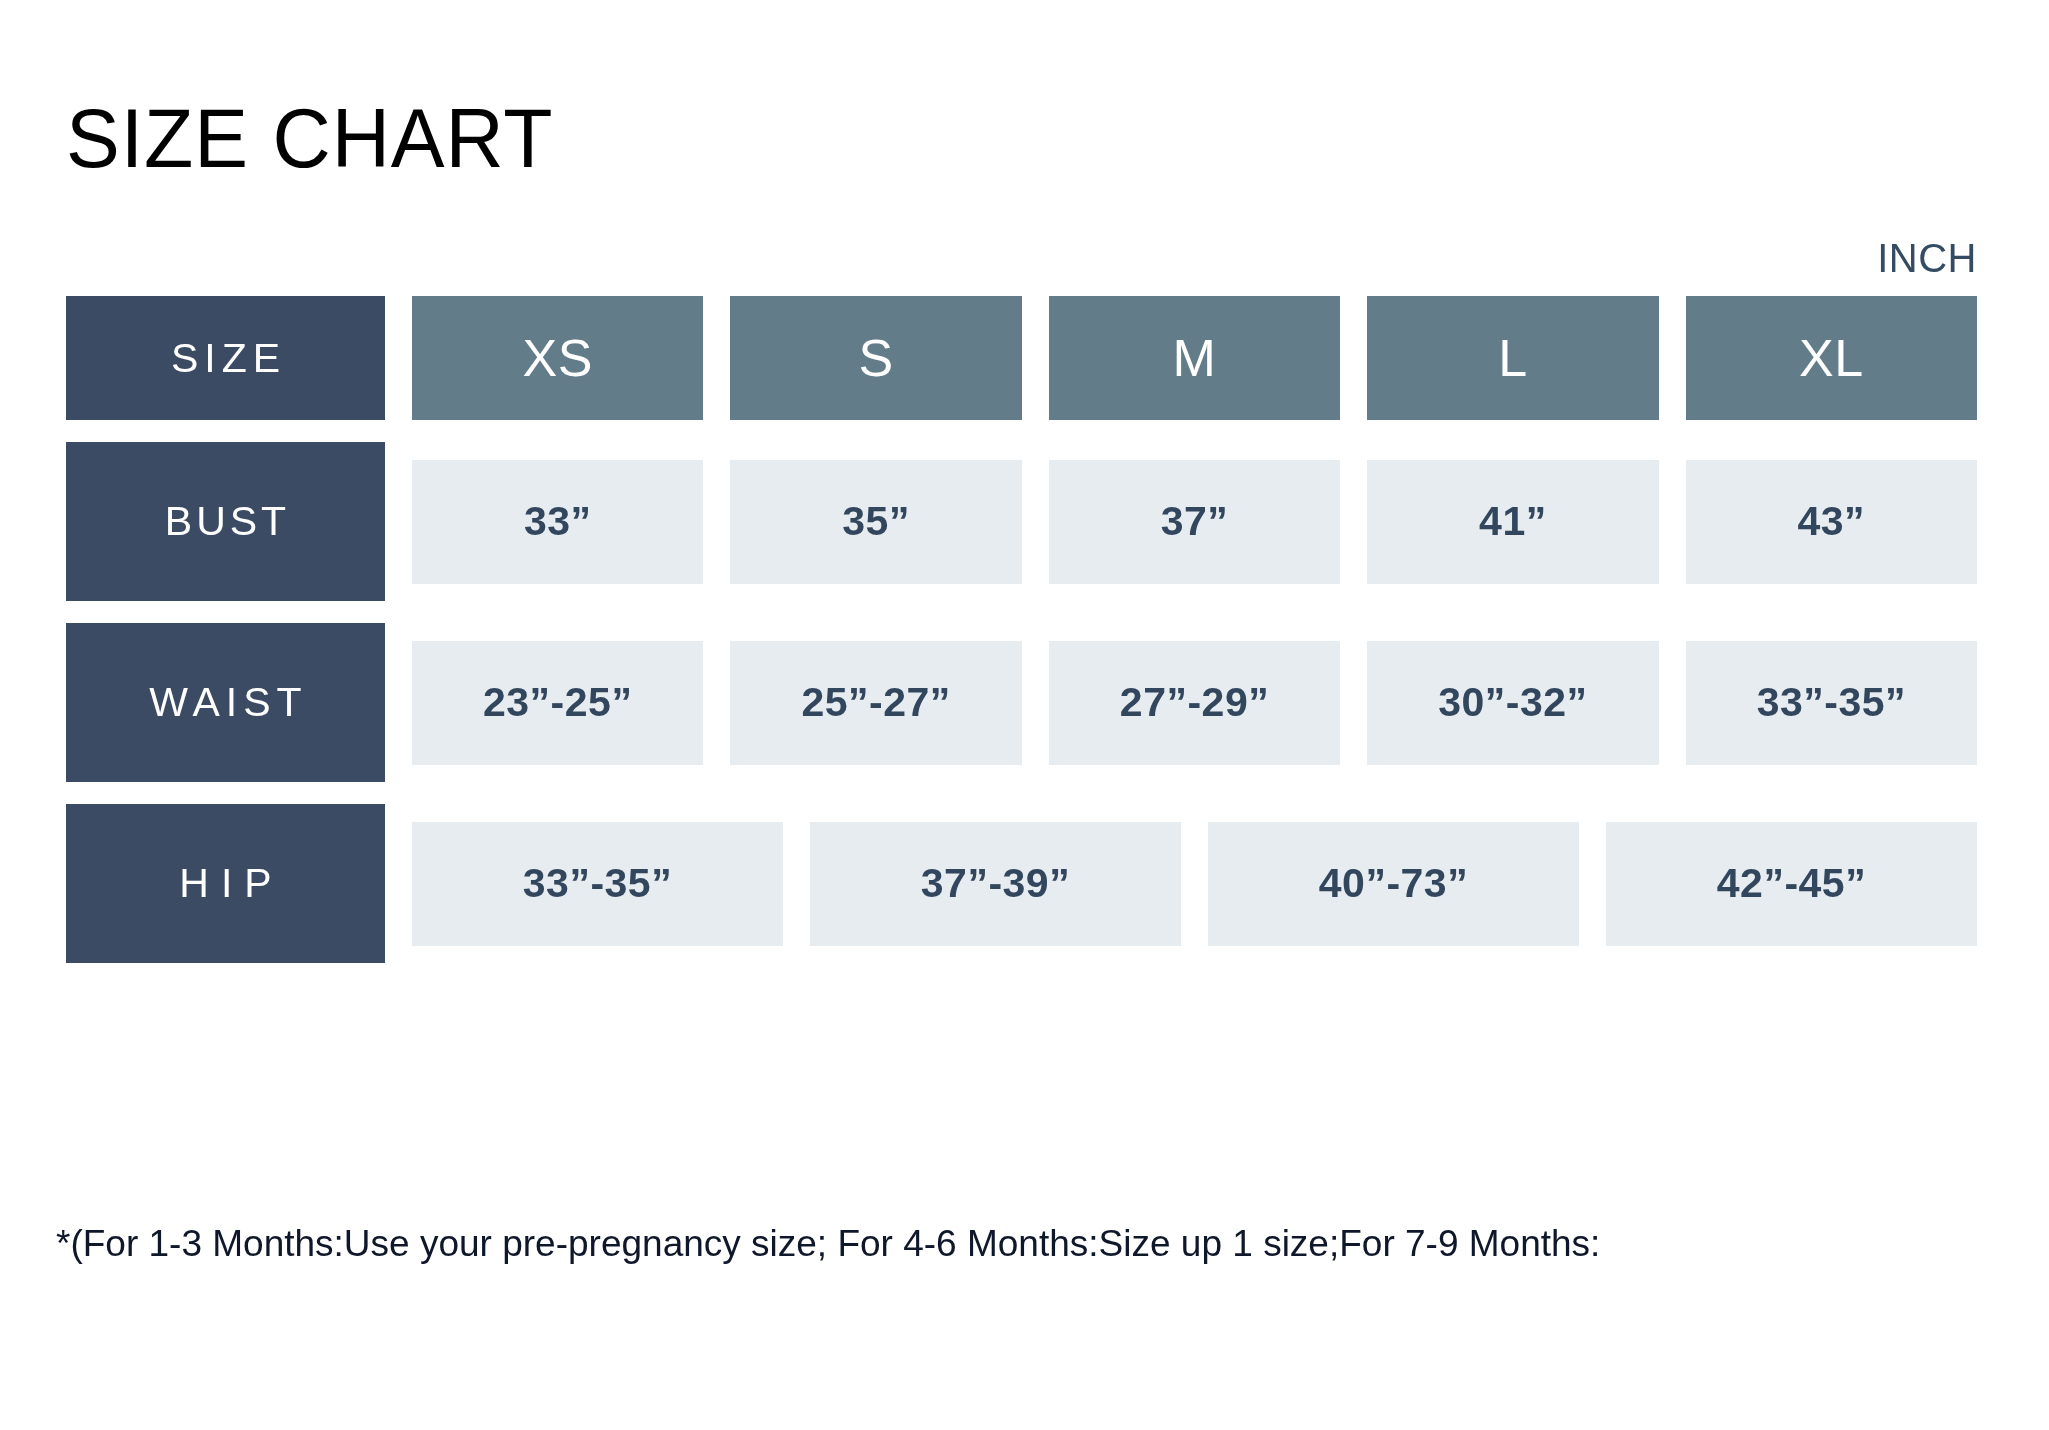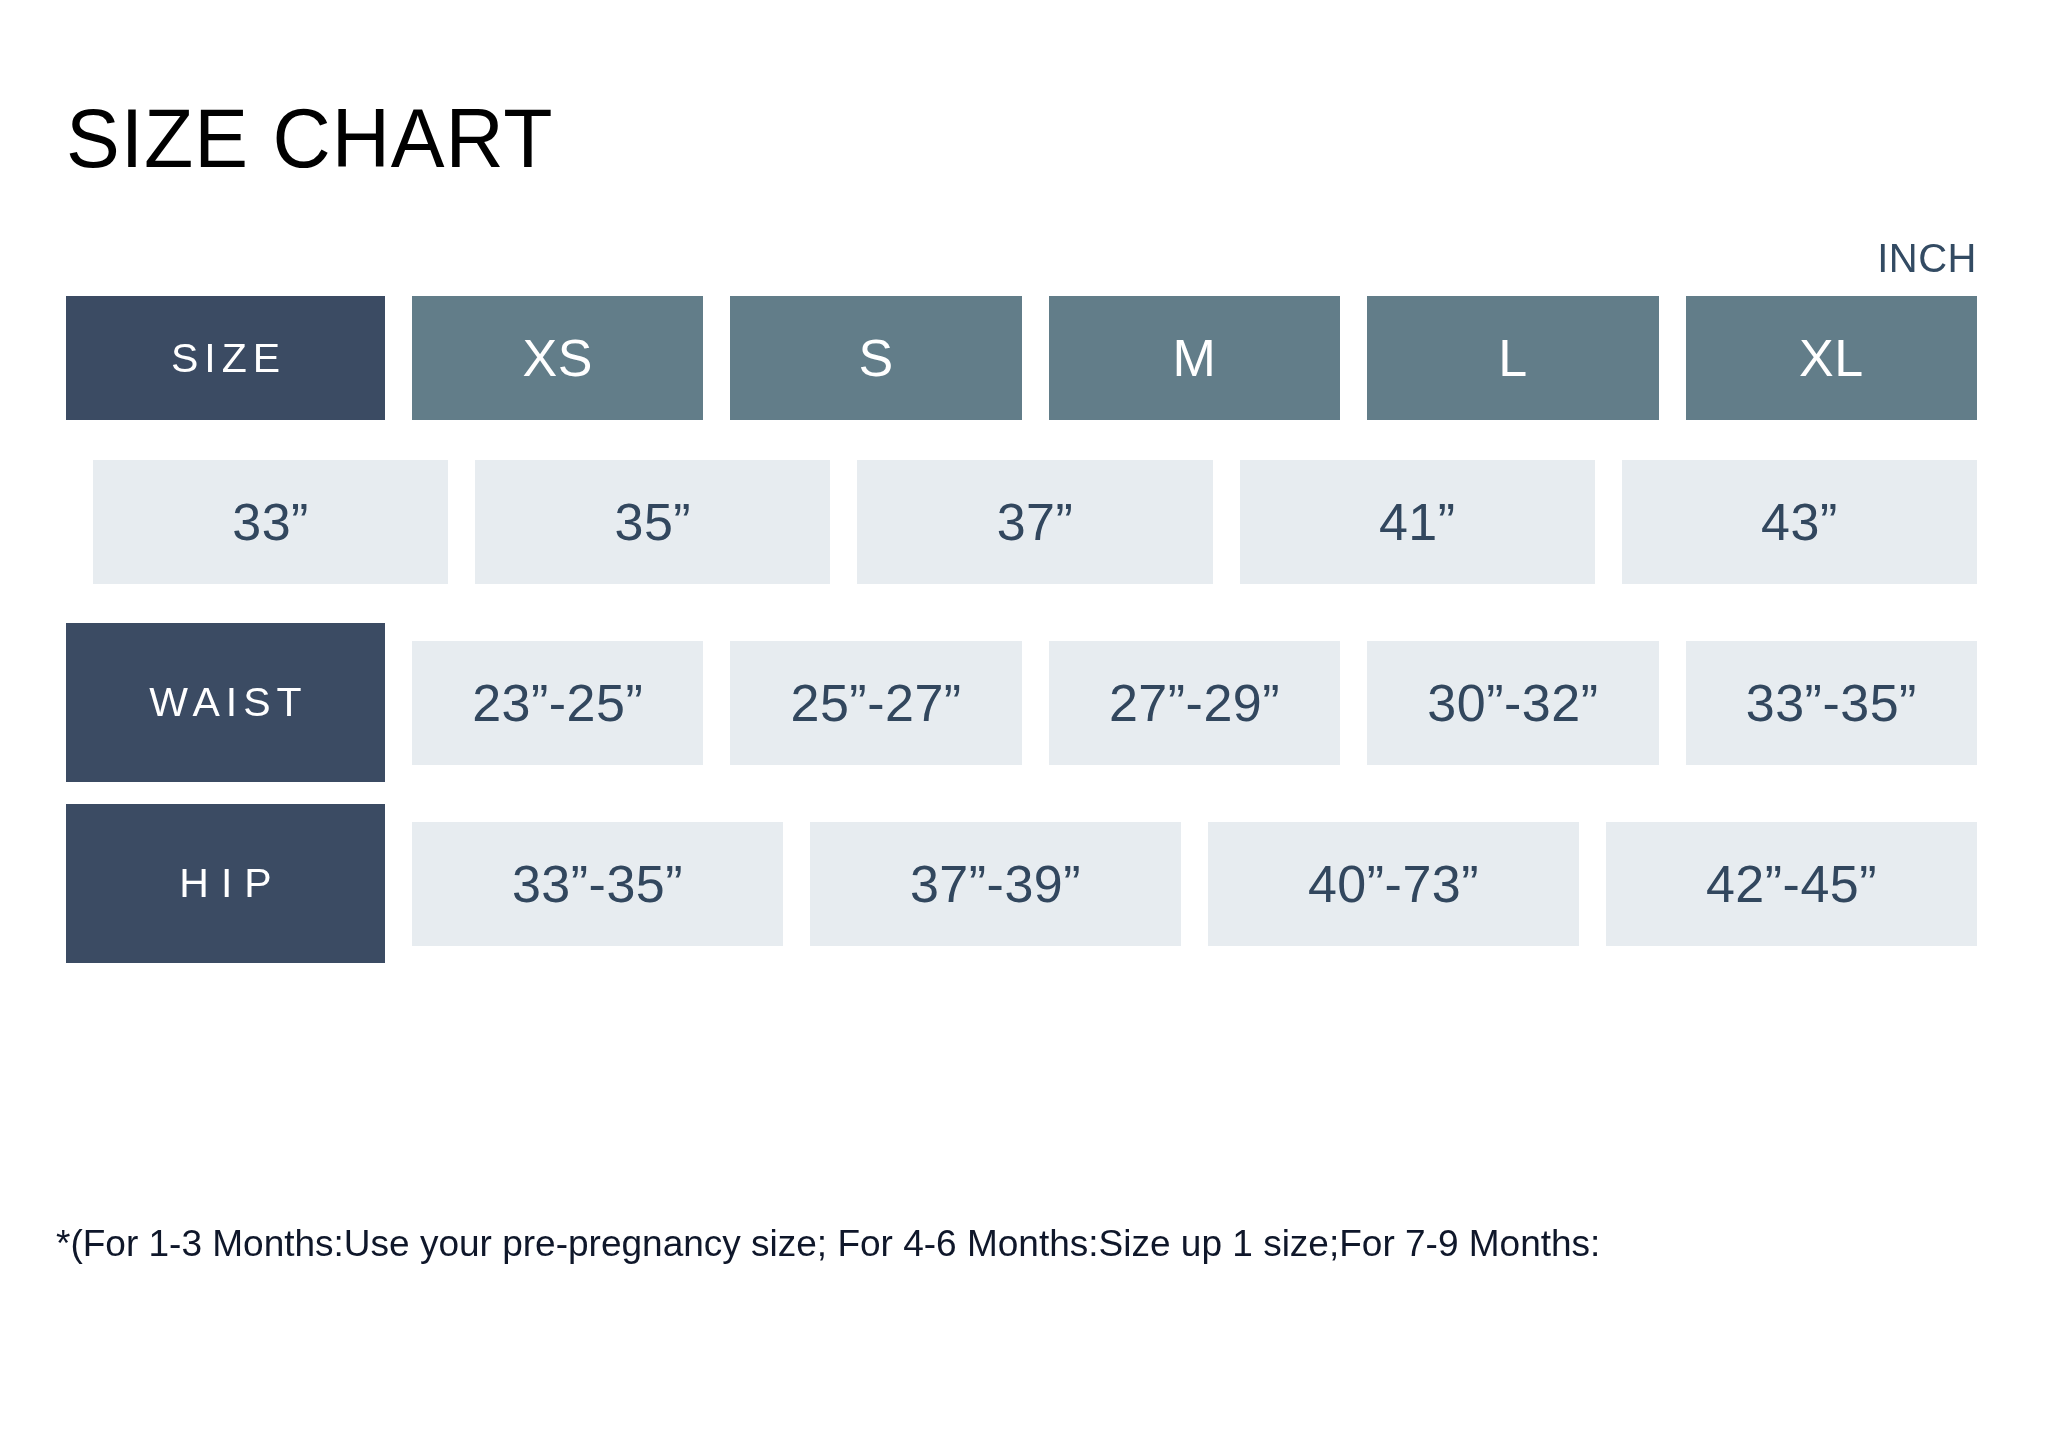--- a/index.html
+++ b/index.html
@@ -128,22 +128,22 @@
     letter-spacing: 0.5px;
     line-height: 1;
     white-space: nowrap;
   }
 
   .cell-body {
     background: #e7ecf0;
     color: #32475e;
   }
   .cell-body .cell-text {
-    font-size: 52px;
-    font-weight: 400;
+    font-size: 41px;
+    font-weight: 700;
     letter-spacing: 0.5px;
     line-height: 1;
     white-space: nowrap;
   }
 
   
   .row-header .cells { height: 124px; }
   .row-header .cell-label { height: 124px; }
 
   
@@ -189,20 +189,23 @@
         <div class="cell cell-head">
           <span class="cell-text">L</span>
         </div>
         <div class="cell cell-head">
           <span class="cell-text">XL</span>
         </div>
       </div>
     </div>
 
     <div class="row">
+      <div class="cell-label regular">
+        <span class="cell-label-text">BUST</span>
+      </div>
       <div class="spacer"></div>
       <div class="cells">
         <div class="cell cell-body">
           <span class="cell-text">33”</span>
         </div>
         <div class="cell cell-body">
           <span class="cell-text">35”</span>
         </div>
         <div class="cell cell-body">
           <span class="cell-text">37”</span>

